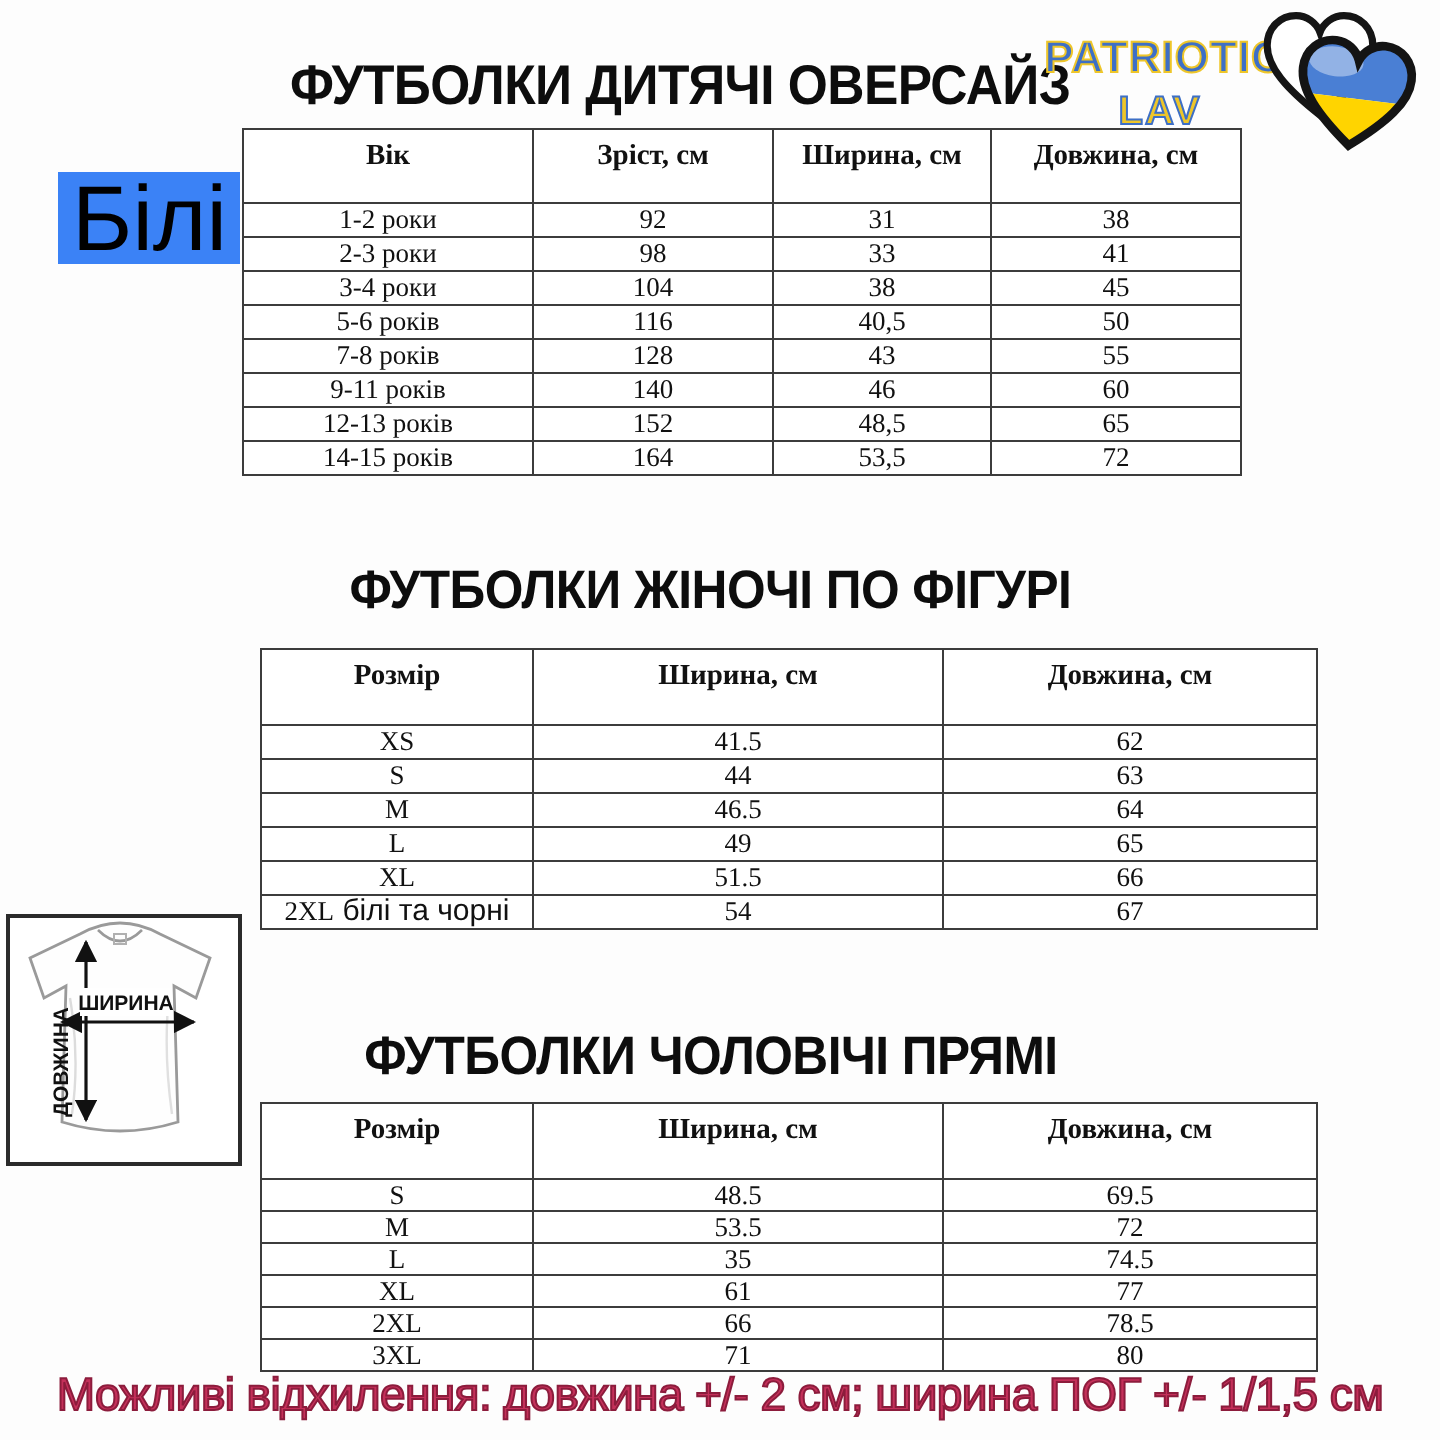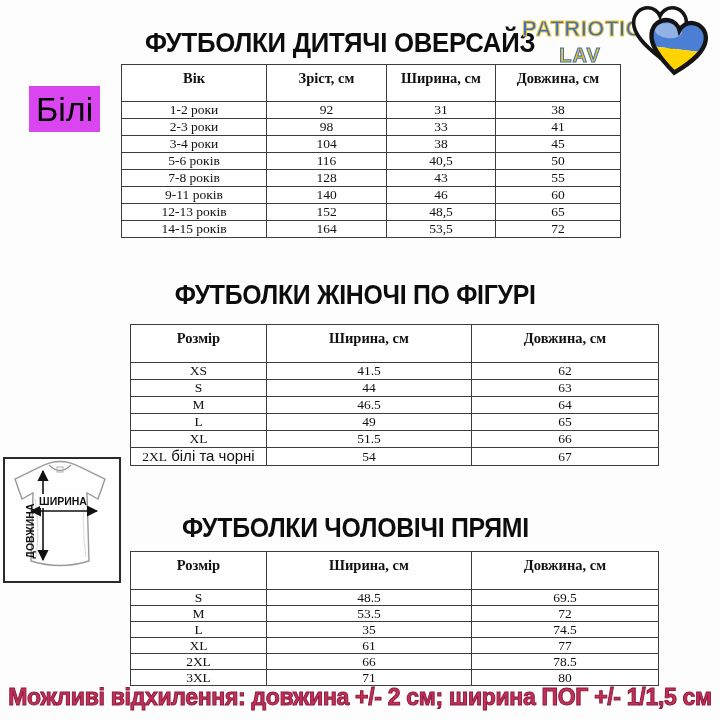--- a/index.html
+++ b/index.html
@@ -27,38 +27,38 @@
   #table-kids th  { height:31px; }
   #table-women { left:102px; top:324px; width:528px; }
   #table-women th { height:32px; }
   #table-men   { left:102px; top:551px; width:528px; }
   #table-men th   { height:32px; }
   #table-men td   { height:14px; line-height:15px; }
   .row-note { font-family:"Liberation Sans", sans-serif; font-size:15px; }
 
   
   .left-label {
-    position:absolute; left:29px; top:86px; background:#d946ef; color:#000;
-    font-family:"Liberation Sans", sans-serif; font-size:34px; line-height:46px;
+    position:absolute; left:29px; top:86px; background:#3b82f6; color:#000;
+    font-family:"Liberation Sans", sans-serif; font-size:46px; line-height:46px;
     padding:0 7px;
   }
 
   
   .logo { position:absolute; left:518px; top:2px; width:200px; height:80px; }
 
   
   .diagram-box {
     position:absolute; left:3px; top:457px; width:114px; height:122px;
     border:2px solid #2b2b2b; background:#fff;
   }
 
   
   .footer {
     position:absolute; left:0; top:684px; width:720px; text-align:center;
-    font-family:"Liberation Sans", sans-serif; font-weight:700; font-size:23px;
+    font-family:"Liberation Sans", sans-serif; font-weight:400; font-size:23px;
     color:#c4305a; -webkit-text-stroke:1px #8c1c3c; letter-spacing:-0.3px;
     white-space:nowrap;
   }
 </style>
 </head>
 <body>
 
 <div class="sheet">
 
   <div class="title" id="title-kids">

